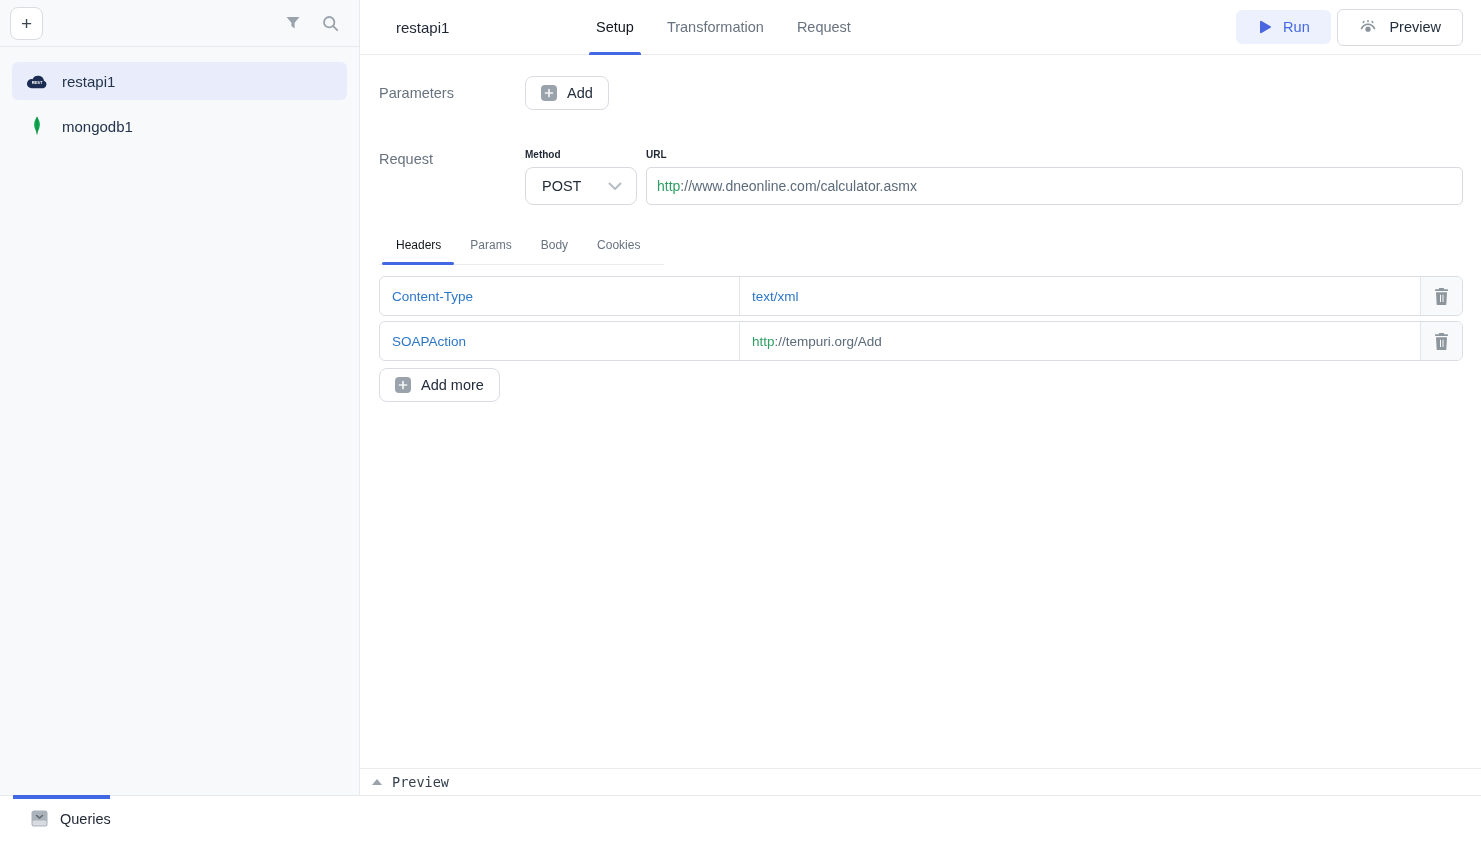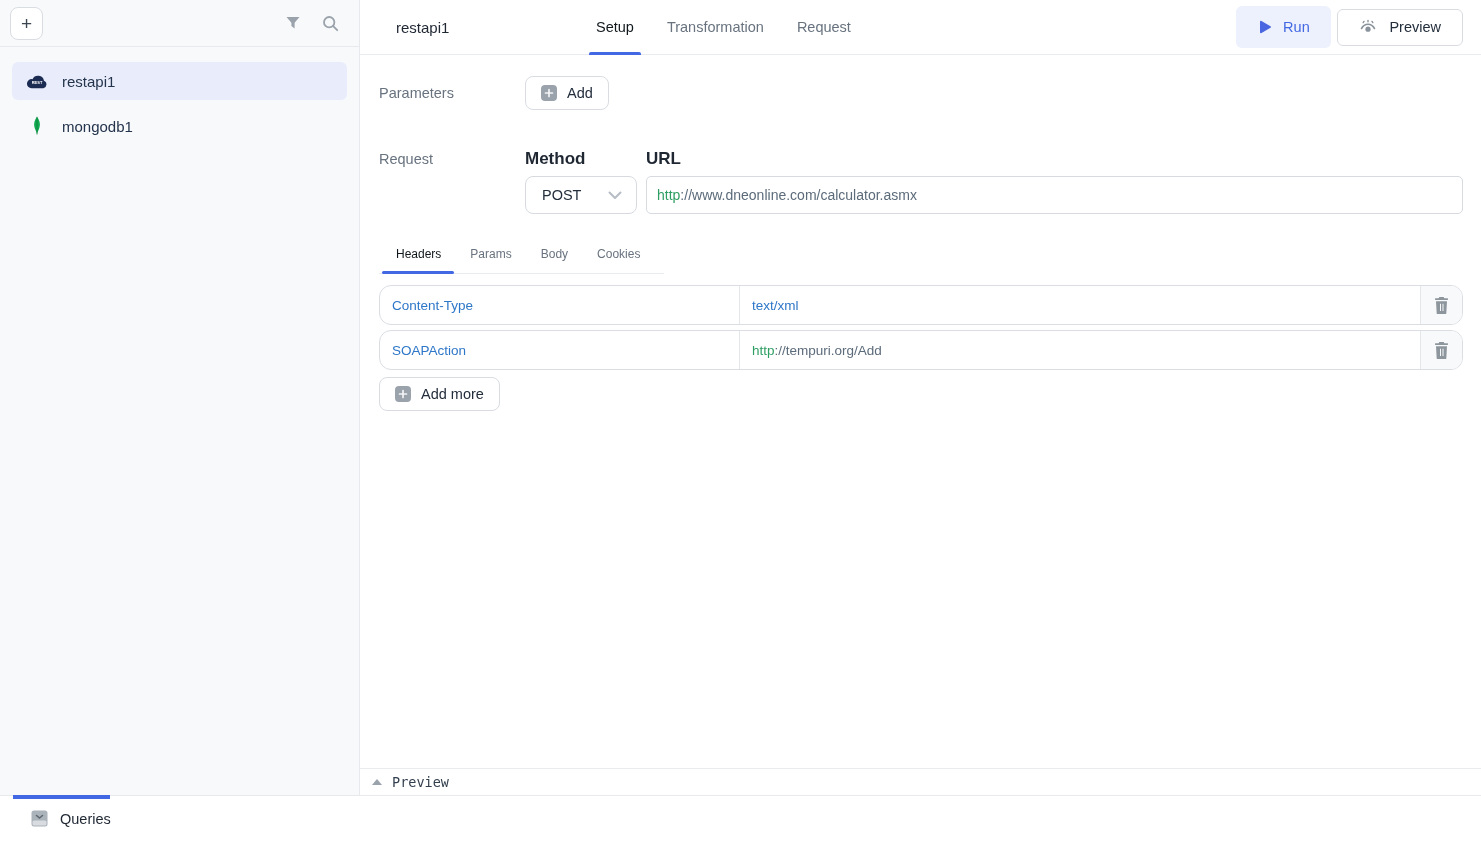--- a/index.html
+++ b/index.html
@@ -29,45 +29,45 @@
 
   
   .main { flex:1; min-width:0; display:flex; flex-direction:column; background:#fff; }
   .main-header { height:55px; min-height:55px; border-bottom:1px solid #e9ebee; display:flex; align-items:center; padding:0 18px 0 36px; }
   .query-title { font-size:15px; font-weight:500; color:#1f2733; width:62px; }
   .main-tabs { display:flex; gap:33px; margin-left:138px; height:100%; align-items:center; }
   .main-tab { font-size:14.5px; color:#68737f; height:100%; display:flex; align-items:center; position:relative; cursor:pointer; white-space:nowrap; }
   .main-tab.active { color:#11181c; font-weight:500; }
   .main-tab.active::after { content:""; position:absolute; left:-7px; right:-7px; bottom:-1px; height:3px; background:#4368e3; border-radius:2px 2px 0 0; }
   .header-actions { margin-left:auto; display:flex; gap:6px; align-items:center; }
-  .run-btn { width:95px; height:42px; background:#edf0fd; color:#4368e3; border:none; border-radius:6px; display:flex; align-items:center; justify-content:center; gap:11px; font-size:14.5px; font-weight:500; cursor:pointer; }
+  .run-btn { width:95px; height:34px; background:#edf0fd; color:#4368e3; border:none; border-radius:6px; display:flex; align-items:center; justify-content:center; gap:11px; font-size:14.5px; font-weight:500; cursor:pointer; }
   .preview-btn { height:37px; padding:0 21px; background:#fff; border:1px solid #d9dde2; border-radius:6px; display:flex; align-items:center; gap:12px; font-size:14.5px; font-weight:500; color:#232e3c; cursor:pointer; }
 
   
   .content { flex:1; padding:14px 18px 0 19px; overflow:hidden; }
   .label-col { width:146px; min-width:146px; font-size:14.5px; color:#68737f; }
   .params-row { display:flex; align-items:center; height:34px; margin-top:7px; }
   .pill-btn { height:34px; padding:0 15px; display:inline-flex; align-items:center; gap:10px; border:1px solid #d9dde2; border-radius:8px; background:#fff; font-size:14.5px; color:#232e3c; cursor:pointer; }
   .request-row { display:flex; margin-top:39px; }
   .field-col { display:flex; flex-direction:column; }
-  .field-head { font-size:17px; font-weight:700; color:#1f2733; margin-bottom:7px; }
+  .field-head { font-size:10px; font-weight:700; color:#1f2733; margin-bottom:7px; }
   .method-col { width:112px; margin-right:9px; }
   .url-col { flex:1; }
   .select-box { height:38px; border:1px solid #d7dbdf; border-radius:8px; background:#fff; display:flex; align-items:center; padding:0 14px 0 16px; cursor:pointer; }
   .select-box .sel-val { font-size:14.5px; color:#232e3c; }
   .select-box svg { margin-left:auto; }
   .url-input { height:38px; border:1px solid #d7dbdf; border-radius:5px; background:#fff; display:flex; align-items:center; padding:0 10px; font-size:14px; cursor:text; }
 
   .subtabs { display:flex; gap:29px; border-bottom:1px solid #e9ebee; width:285px; margin-top:33px; padding-left:17px; }
   .subtab { padding-bottom:12px; font-size:12px; color:#68737f; position:relative; cursor:pointer;text-align:right; }
   .subtab.active { color:#11181c; font-weight:500; }
   .subtab.active::after { content:""; position:absolute; left:-14px; right:-13px; bottom:-1px; height:3px; background:#4368e3; border-radius:2px; }
 
   .kv-rows { margin-top:11px; display:flex; flex-direction:column; gap:5px; }
-  .kv-row { display:flex; height:40px; border:1px solid #dadee3; border-radius:12px; background:#fff; align-items:stretch; overflow:hidden; }
+  .kv-row { display:flex; height:40px; border:1px solid #dadee3; border-radius:6px; background:#fff; align-items:stretch; overflow:hidden; }
   .kv-key { width:360px; min-width:360px; border-right:1px solid #e4e7ea; display:flex; align-items:center; padding:0 12px; font-size:13.5px; cursor:text; }
   .kv-value { flex:1; border-right:1px solid #e4e7ea; display:flex; align-items:center; padding:0 12px; font-size:13.5px; cursor:text; }
   .kv-key input, .kv-value input { border:none; outline:none; width:100%; font-family:"DejaVu Sans Mono", monospace; font-size:13.5px; color:#232e3c; background:transparent; }
   .kv-key input::placeholder, .kv-value input::placeholder { color:#9aa2ab; }
   .kv-delete { width:41px; min-width:41px; background:#f8f9fa; display:flex; align-items:center; justify-content:center; cursor:pointer; border:none; }
   .tok-blue { color:#2e77c8; }
   .tok-green { color:#2f9e63; }
   .tok-slate { color:#5c6b7a; }
   .add-more-wrap { margin-top:7px; }
 

